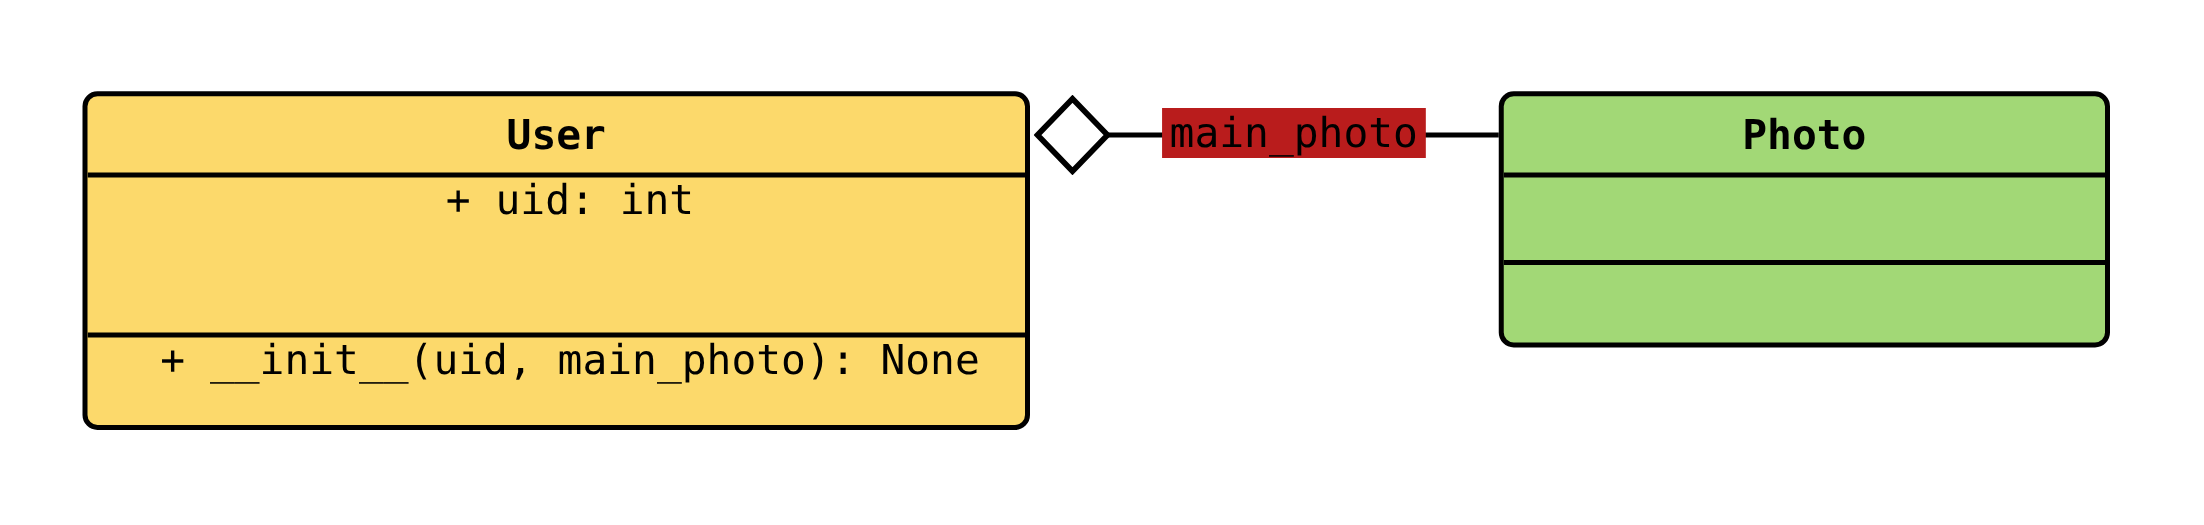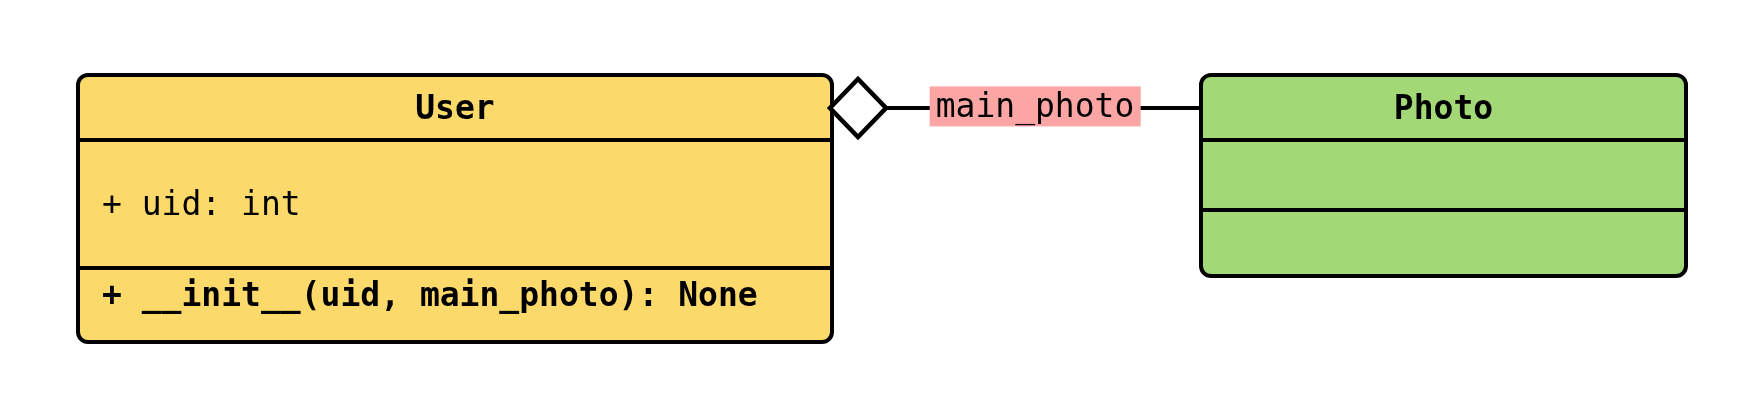--- a/index.html
+++ b/index.html
@@ -16,25 +16,26 @@
     overflow: hidden;
   }
   .uml-class {
     position: absolute;
     box-sizing: border-box;
     border: 4px solid #000000;
     border-radius: 12px;
     overflow: hidden;
   }
   .uml-class.user {
-    left: 76px;
+    left: 66px;
     top: 73px;
     width: 758px;
     height: 271px;
     background: #FCD96B;
+    text-align: center;
   }
   .uml-class.photo {
     left: 1199px;
     top: 73px;
     width: 489px;
     height: 205px;
     background: #A2D876;
   }
   .compartment {
     box-sizing: border-box;
@@ -44,26 +45,26 @@
   }
   .title-compartment {
     height: 61px;
     display: flex;
     align-items: center;
     justify-content: center;
     font-weight: bold;
     font-size: 33px;
   }
   .user .attr-compartment { height: 128px; }
-  .user .method-compartment { height: 54px; font-weight: bold; }
+  .user .method-compartment { height: 54px; }
   .photo .attr-compartment { height: 70px; }
   .photo .method-compartment { height: 62px; }
   .attr-compartment, .method-compartment {
     display: flex;
-    flex-direction: column;
+    flex-direction: row;
     justify-content: center;
     padding-left: 22px;
     font-size: 33px;
     line-height: 36px;
   }
   .bold-ref {
     font-weight: bold;
   }
   .connector-line {
     position: absolute;
@@ -78,21 +79,21 @@
     left: 827px;
     top: 76px;
     width: 62px;
     height: 64px;
   }
   .connector-label {
     position: absolute;
     left: 1035px;
     top: 108px;
     transform: translate(-50%, -54%);
-    background: #fca5a5;
+    background: #b91c1c;
     padding: 0 6px;
     font-size: 33px;
     line-height: 40px;
     white-space: nowrap;
   }
 </style>
 </head>
 <body>
 
 <div class="uml-class user">

